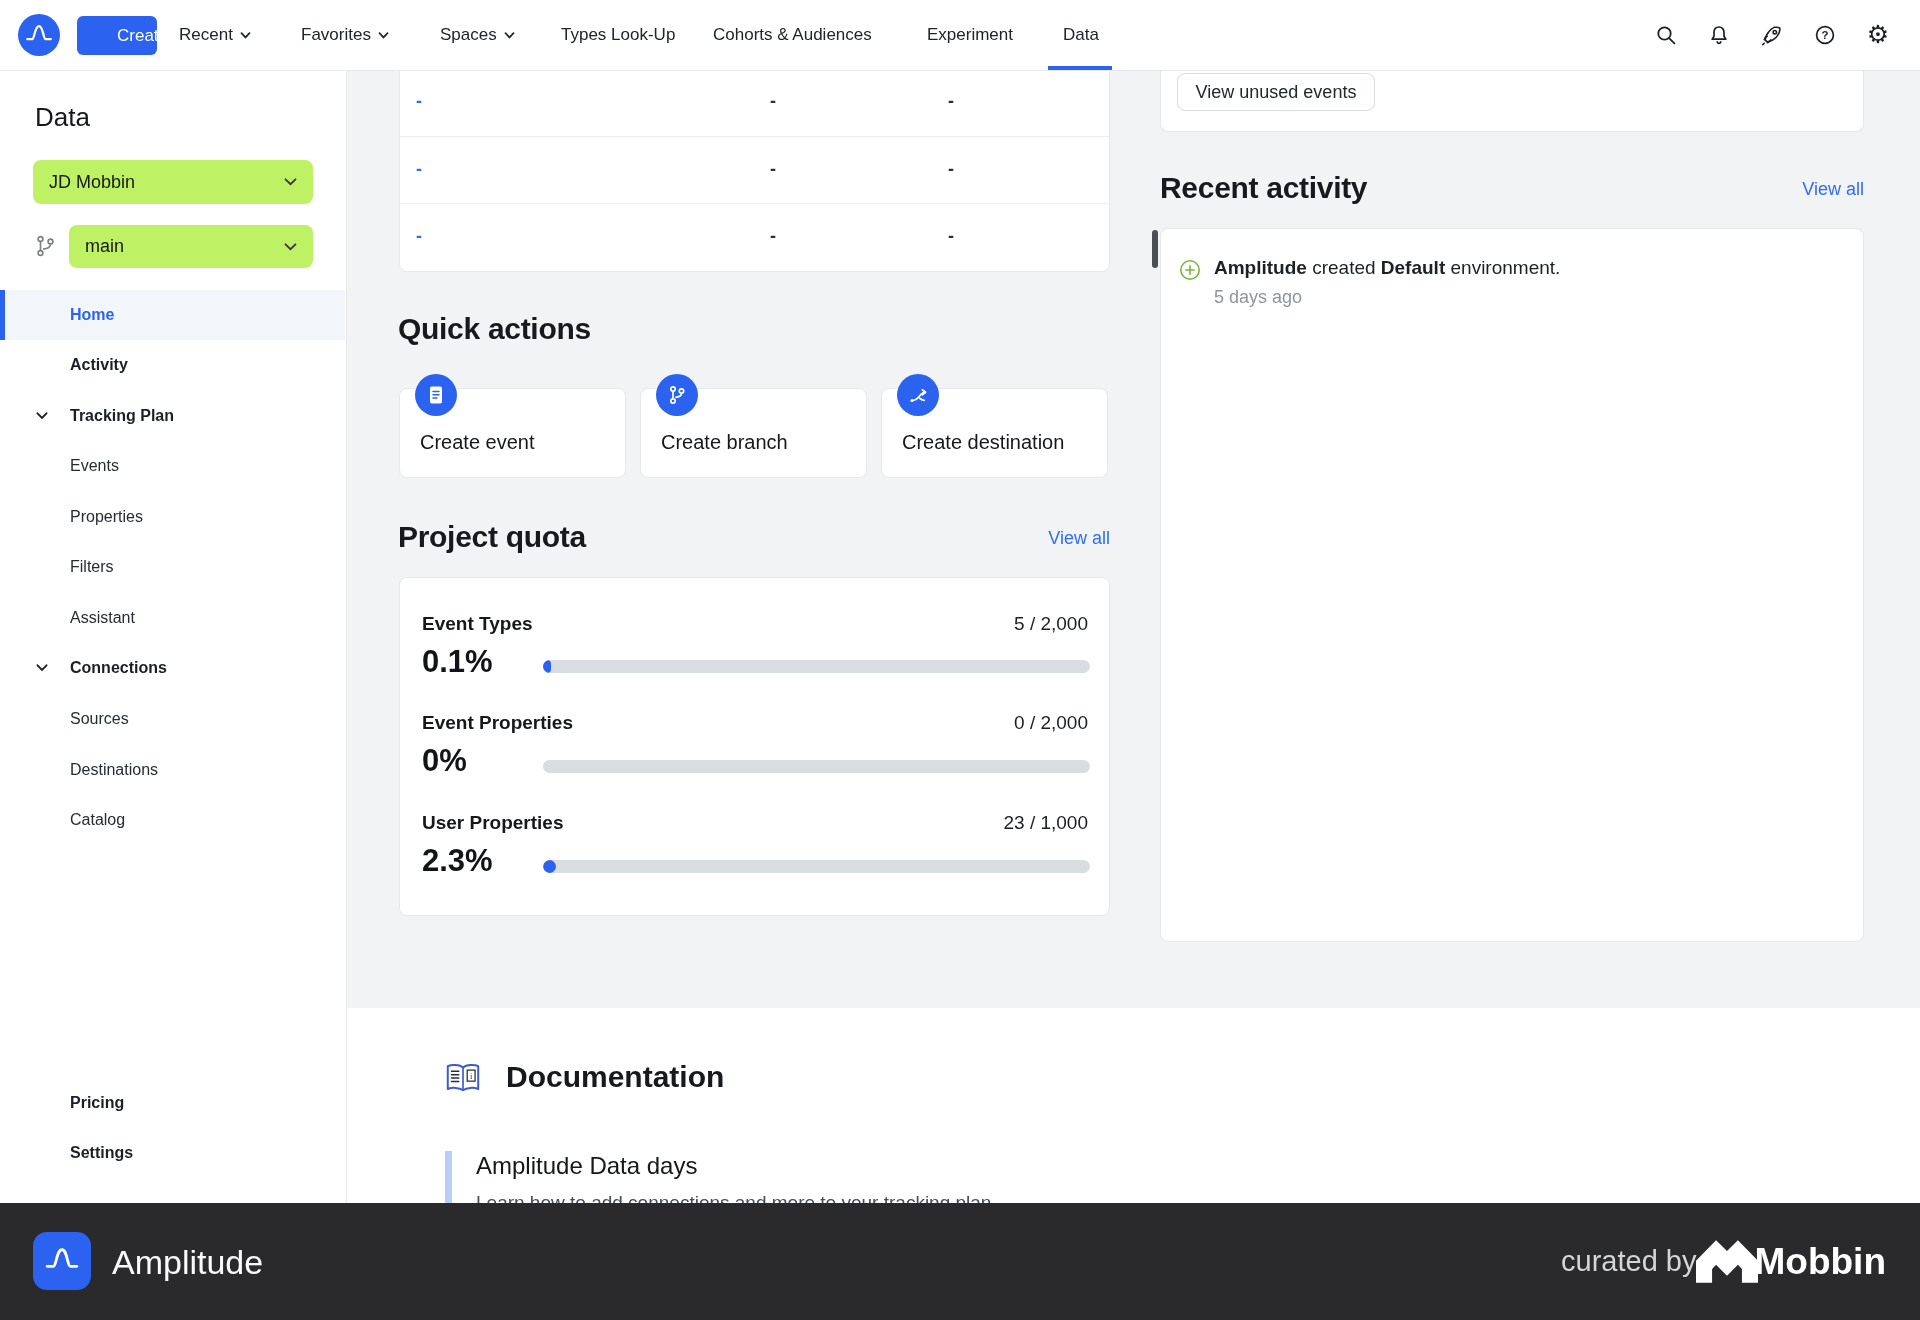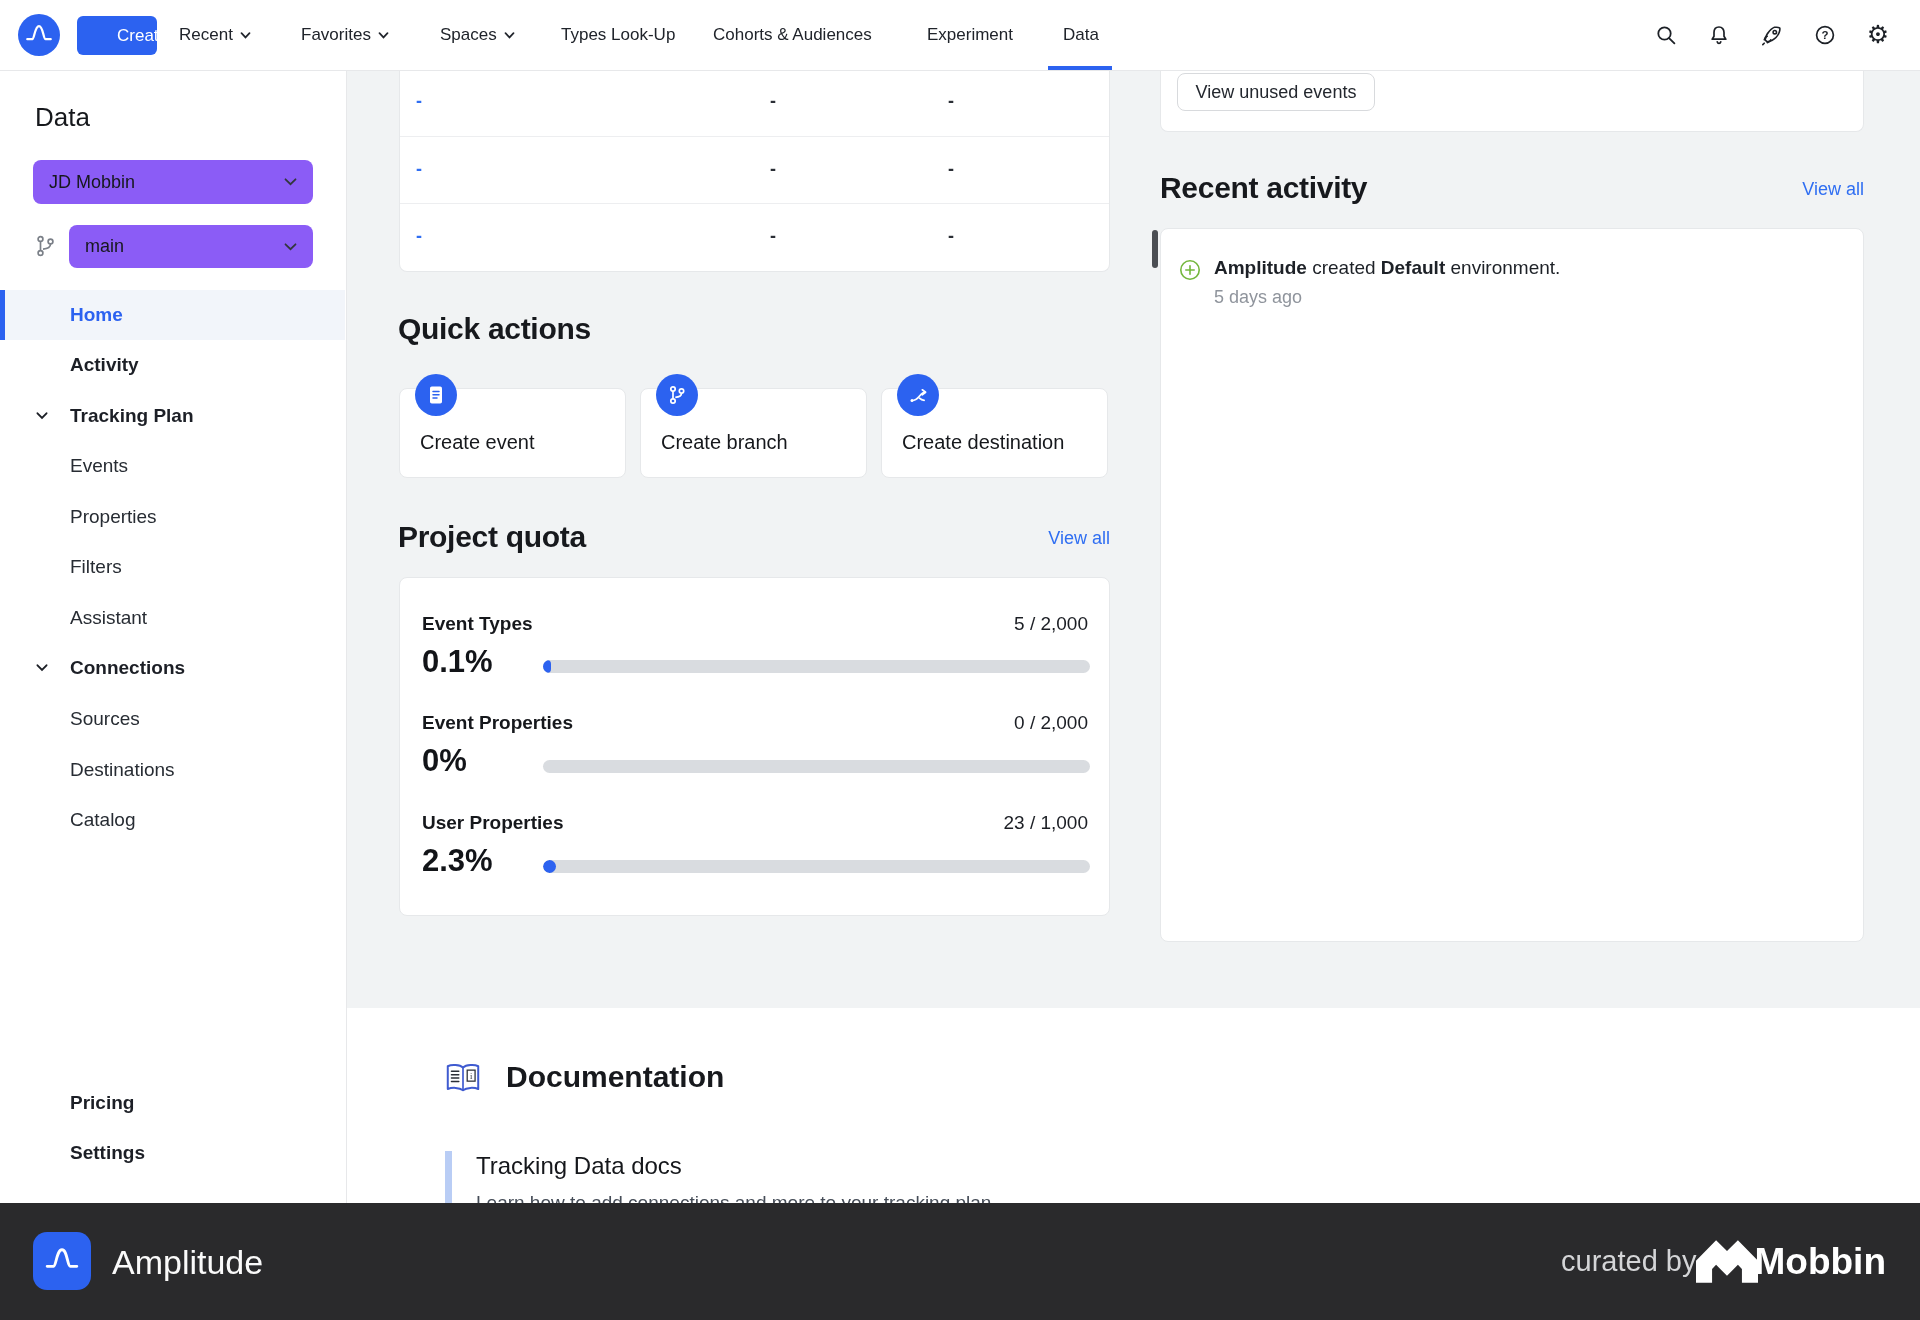--- a/index.html
+++ b/index.html
@@ -16,25 +16,25 @@
   .nav-link{position:absolute;top:0;height:70px;display:flex;align-items:center;gap:7px;
             font-size:17px;font-weight:500;color:#20242b;cursor:pointer;}
   .nav-underline{position:absolute;left:1048px;top:66px;width:64px;height:4px;background:#2c62f0;}
   .nav-ico{position:absolute;top:23px;width:24px;height:24px;display:flex;align-items:center;
            justify-content:center;cursor:pointer;background:none;border:none;padding:0;}
   .gearglyph{font-family:"DejaVu Sans",sans-serif;font-size:25px;color:#1d2127;line-height:24px;}
   
   .sidebar{position:absolute;left:0;top:70px;width:346px;height:1133px;background:#fff;
            border-right:1px solid #e7e8ea;z-index:20;}
   .sb-title{position:absolute;left:35px;top:32px;font-size:26px;font-weight:500;color:#16181c;}
-  .sb-select{position:absolute;background:#8b5cf6;border-radius:8px;display:flex;align-items:center;
+  .sb-select{position:absolute;background:#bef264;border-radius:8px;display:flex;align-items:center;
              justify-content:space-between;padding:0 16px;box-sizing:border-box;cursor:pointer;
              font-size:18px;color:#16181c;}
   .sb-item{position:absolute;left:0;width:345px;height:50px;display:flex;align-items:center;
-           font-size:19px;cursor:pointer;box-sizing:border-box;padding-left:70px;color:#272c33;}
+           font-size:16px;cursor:pointer;box-sizing:border-box;padding-left:70px;color:#272c33;}
   .sb-item .chev{position:absolute;left:36px;}
   .sb-item.grp,.sb-item.strong{font-weight:700;color:#1c1f26;}
   .sb-item.active{background:#f2f5fa;color:#2c62f0;font-weight:700;}
   .sb-item.active::before{content:"";position:absolute;left:0;top:0;width:5px;height:50px;background:#2c62f0;}
   
   .main{position:absolute;left:346px;top:70px;width:1574px;height:938px;background:#f1f3f4;z-index:10;}
   .card{position:absolute;background:#fff;border:1px solid #e6e8ea;border-radius:8px;box-sizing:border-box;}
   .table-card{left:53px;top:-1px;width:711px;height:203px;border-top:none;border-radius:0 0 8px 8px;}
   .t-row{position:relative;height:67px;box-sizing:border-box;}
   .t-row + .t-row{border-top:1px solid #edeef0;}
@@ -335,21 +335,21 @@
   <section class="docs">
     <svg width="42" height="36" viewBox="0 0 40 34" style="position:absolute;left:96px;top:52px;">
       <path d="M20 7 C17 4.3 9 4 5.5 5.8 V27.5 C9.5 25.8 16.5 26 20 28.6 C23.5 26 30.5 25.8 34.5 27.5 V5.8 C31 4 23 4.3 20 7 Z" fill="#fff" stroke="#3f5bd0" stroke-width="1.9" stroke-linejoin="round"></path>
       <path d="M20 7.5 V28.2" stroke="#3f5bd0" stroke-width="1.6"></path>
       <path d="M9 10.5 H16 M9 13.8 H16 M9 17.1 H16 M9 20.4 H16" stroke="#2b2f36" stroke-width="1.4" stroke-linecap="round"></path>
       <rect x="24" y="9.5" width="7.5" height="10.5" fill="none" stroke="#2b2f36" stroke-width="1.2"></rect>
       <text x="27.7" y="17.6" text-anchor="middle" font-size="8" fill="#2b2f36" font-family="Liberation Serif,serif">i</text>
     </svg>
     <div class="doc-head">Documentation</div>
     <div class="doc-bar"></div>
-    <div class="doc-article-title">Tracking Data docs</div>
+    <div class="doc-article-title">Amplitude Data days</div>
     <div class="doc-article-desc">Learn how to add connections and more to your tracking plan</div>
   </section>
 
   <footer class="footer">
     <div class="f-logo">
       <svg width="38" height="38" viewBox="0 0 32 32">
         <path d="M3.5 20.5 H9 C11 20.5 11.5 6.5 16 6.5 C20.5 6.5 20.5 20.5 23 20.5 H28.5" fill="none" stroke="#fff" stroke-width="2.4" stroke-linecap="round"></path>
       </svg>
     </div>
     <div class="f-brand">Amplitude</div>

